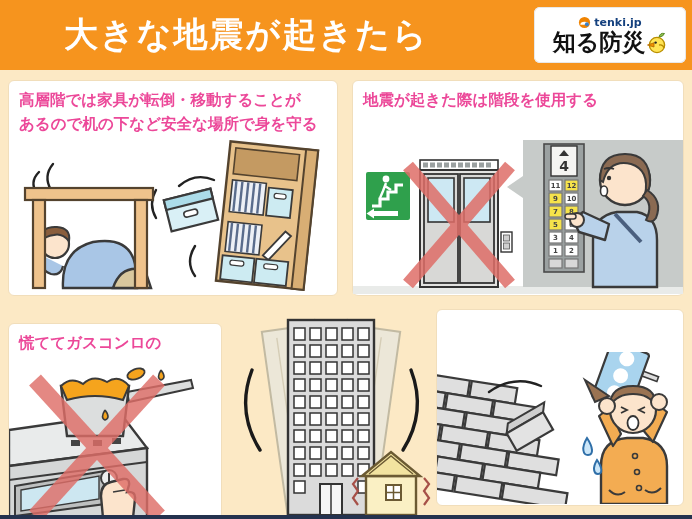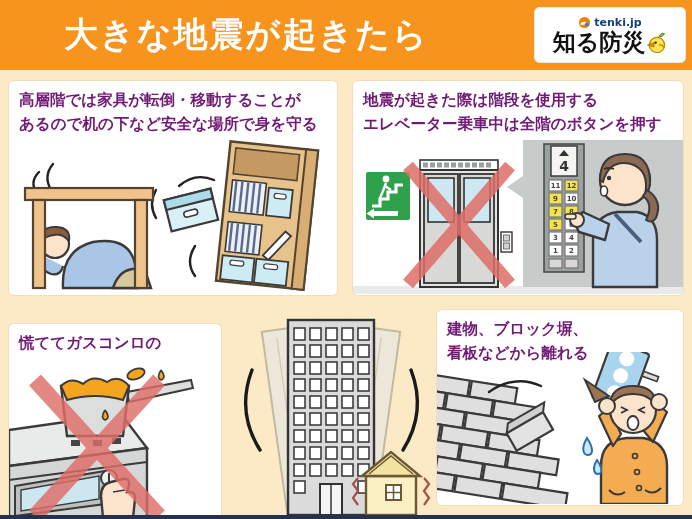--- a/index.html
+++ b/index.html
@@ -13,21 +13,21 @@
   .logo-box{width:152px;height:56px;background:#fff;border-radius:6px;margin-right:6px;display:flex;flex-direction:column;align-items:center;justify-content:center;box-shadow:0 0 0 1px #e8e8e8 inset;}
   .logo-brand-row{display:flex;align-items:center;gap:3px;font-size:11px;font-weight:bold;color:#14407E;line-height:1;}
   .logo-main-row{display:flex;align-items:center;gap:2px;margin-top:2px;}
   .logo-main{font-size:23px;font-weight:bold;color:#111;line-height:1;}
   
   .panel{position:absolute;background:#fff;border:1px solid #F1DEBB;border-radius:6px;box-sizing:border-box;}
   .panel-tl{left:8px;top:80px;width:330px;height:216px;}
   .panel-tr{left:352px;top:80px;width:332px;height:216px;}
   .panel-bl{left:8px;top:323px;width:214px;height:197px;}
   .panel-br{left:436px;top:309px;width:248px;height:197px;}
-  .caption{padding:7px 10px 0;font-size:15.5px;font-weight:bold;color:#701a75;line-height:1.55;white-space:nowrap;}
+  .caption{padding:7px 10px 0;font-size:15.5px;font-weight:bold;color:#ec4899;line-height:1.55;white-space:nowrap;}
   .illus{position:absolute;left:0;bottom:1px;display:block;}
   .mid-illus{position:absolute;left:230px;top:308px;}
   .bottom-bar{position:absolute;left:0;top:515px;width:692px;height:4px;background:#24324E;}
   svg{display:block;}
   .btn-num{font-size:7px;font-weight:bold;fill:#444;}
 </style>
 </head>
 <body>
 
 <div class="stage">
@@ -113,21 +113,21 @@
         <polygon points="258,118 278,92 284,96 264,122" fill="#FFF" stroke="#3A3A3A" stroke-width="1.8"></polygon>
         <rect x="218" y="122" width="32" height="24" fill="#CDEBF2" stroke="#3A3A3A" stroke-width="1.8"></rect>
         <rect x="252" y="122" width="32" height="24" fill="#CDEBF2" stroke="#3A3A3A" stroke-width="1.8"></rect>
         <rect x="226" y="126" width="14" height="5" rx="2.5" fill="#FFF" stroke="#3A3A3A" stroke-width="1.2"></rect>
         <rect x="260" y="126" width="14" height="5" rx="2.5" fill="#FFF" stroke="#3A3A3A" stroke-width="1.2"></rect>
       </g>
     </svg>
   </div>
 
   <div class="panel panel-tr">
-    <div class="caption"><span>地震が起きた際は階段を使用する</span><br><span>エレベーター乗車中は全階のボタンを押す</span></div>
+    <div class="caption"><span>地震が起きた際は階段を使用する</span><br></div>
     <svg class="illus" width="330" height="154" viewBox="0 0 330 154">
       <rect x="0" y="146" width="330" height="8" fill="#E9EBE9"></rect>
       <rect x="170" y="0" width="160" height="147" fill="#C7CBC9"></rect>
       <polygon points="170,36 170,58 154,47" fill="#C7CBC9"></polygon>
 
       <g>
         <rect x="191" y="4" width="40" height="128" fill="#9BA1A1" stroke="#4A4A4A" stroke-width="1.6"></rect>
         <rect x="198" y="6" width="26" height="30" fill="#F4F4F2" stroke="#333" stroke-width="1.4"></rect>
         <polygon points="211,10 206,16 216,16" fill="#333"></polygon>
         <text x="211" y="31" text-anchor="middle" font-size="14" font-weight="bold" fill="#333">4</text>
@@ -339,21 +339,20 @@
       <polyline points="139,166 161,148 183,166" fill="none" stroke="#6B5A33" stroke-width="1.4"></polyline>
       <rect x="156" y="177" width="15" height="15" fill="#FFF" stroke="#6B5A33" stroke-width="2"></rect>
       <line x1="163.5" y1="177" x2="163.5" y2="192" stroke="#6B5A33" stroke-width="1.5"></line>
       <line x1="156" y1="184.5" x2="171" y2="184.5" stroke="#6B5A33" stroke-width="1.5"></line>
       <path d="M128,170 l-5,6 l5,7 l-5,7 l5,7" fill="none" stroke="#A65048" stroke-width="2.2"></path>
       <path d="M194,170 l5,6 l-5,7 l5,7 l-5,7" fill="none" stroke="#A65048" stroke-width="2.2"></path>
     </g>
   </svg>
 
   <div class="panel panel-br">
-    <div class="caption"><span>建物、ブロック塀、</span><br><span>看板などから離れる</span></div>
     <svg class="illus" width="246" height="152" viewBox="0 0 246 152">
 
       <g transform="rotate(20 185 20)">
         <rect x="205" y="12" width="16" height="5" fill="#DDD" stroke="#3A3A3A" stroke-width="1.6"></rect>
         <rect x="165" y="-6" width="40" height="60" rx="3" fill="#A9D4EE" stroke="#3A3A3A" stroke-width="2.2"></rect>
         <circle cx="185" cy="6" r="7.5" fill="#FFF"></circle>
           <circle cx="185" cy="24" r="7.5" fill="#FFF"></circle>
           <circle cx="185" cy="42" r="7.5" fill="#FFF"></circle>
       </g>
 

